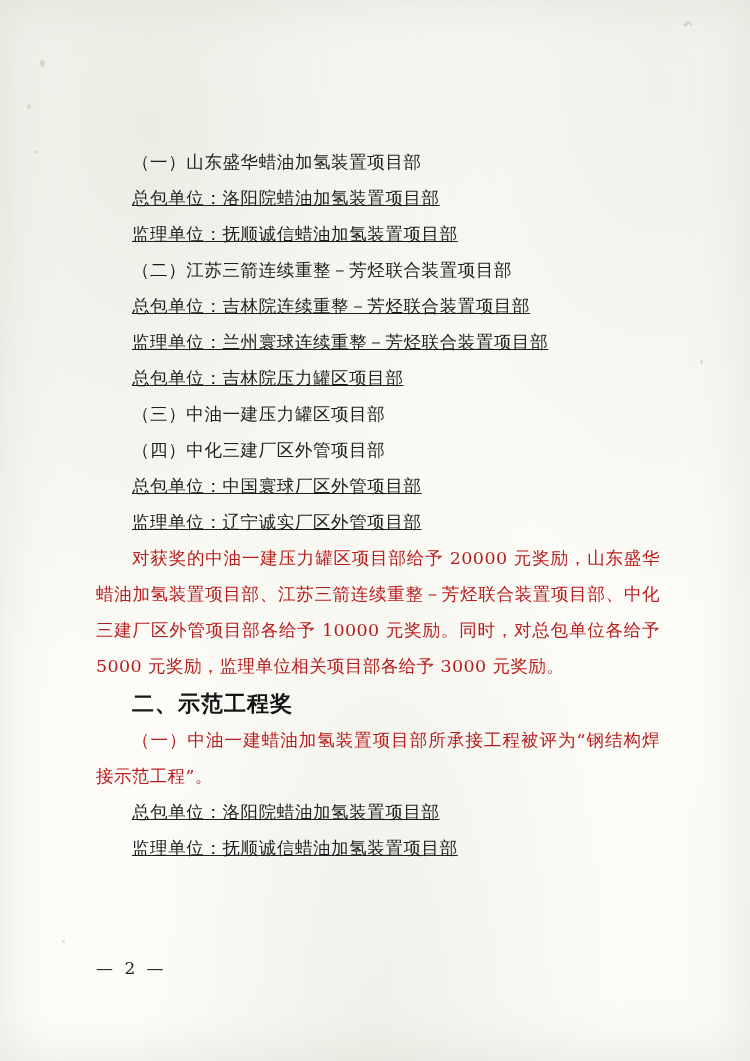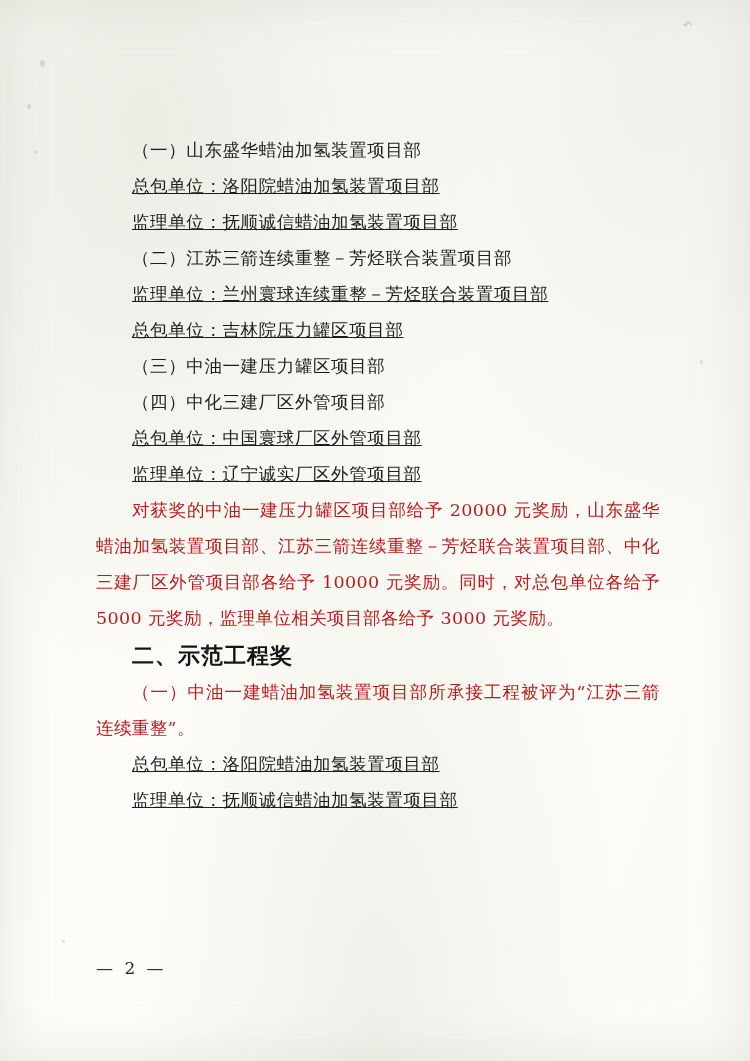--- a/index.html
+++ b/index.html
@@ -38,21 +38,21 @@
   }
   .speck {
     position: absolute;
     pointer-events: none;
     border-radius: 50%;
     background: rgba(150,160,140,0.30);
   }
   .content {
     position: absolute;
     left: 96px;
-    top: 132px;
+    top: 144px;
     width: 564px;
   }
   .line {
     font-size: 17.5px;
     line-height: 36px;
     color: #1d1d1f;
     letter-spacing: 0.6px;
     white-space: nowrap;
   }
   .indent-1 { text-indent: 36px; }
@@ -105,28 +105,29 @@
   <div class="speck" style="left:700px; top:360px; width:3px; height:4px;"></div>
   <div class="speck" style="left:62px; top:940px; width:3px; height:3px;"></div>
 
   <div class="mark-tr">↶</div>
 
   <div class="content">
     <div class="line indent-1">（一）山东盛华蜡油加氢装置项目部</div>
     <div class="line indent-2">总包单位：洛阳院蜡油加氢装置项目部</div>
     <div class="line indent-2">监理单位：抚顺诚信蜡油加氢装置项目部</div>
     <div class="line indent-1">（二）江苏三箭连续重整－芳烃联合装置项目部</div>
+    <div class="line indent-2">总包单位：吉林院连续重整－芳烃联合装置项目部</div>
     <div class="line indent-2">监理单位：兰州寰球连续重整－芳烃联合装置项目部</div>
     <div class="line indent-2">总包单位：吉林院压力罐区项目部</div>
     <div class="line indent-1">（三）中油一建压力罐区项目部</div>
     <div class="line indent-1">（四）中化三建厂区外管项目部</div>
     <div class="line indent-2">总包单位：中国寰球厂区外管项目部</div>
     <div class="line indent-2">监理单位：辽宁诚实厂区外管项目部</div>
     <p class="para">对获奖的中油一建压力罐区项目部给予 20000 元奖励，山东盛华蜡油加氢装置项目部、江苏三箭连续重整－芳烃联合装置项目部、中化三建厂区外管项目部各给予 10000 元奖励。同时，对总包单位各给予 5000 元奖励，监理单位相关项目部各给予 3000 元奖励。</p>
     <div class="gap-sm"></div>
     <div class="section-head">二、示范工程奖</div>
-    <p class="para">（一）中油一建蜡油加氢装置项目部所承接工程被评为“江苏三箭连续重整”。</p>
+    <p class="para">（一）中油一建蜡油加氢装置项目部所承接工程被评为“钢结构焊接示范工程”。</p>
     <div class="line indent-2">总包单位：洛阳院蜡油加氢装置项目部</div>
     <div class="line indent-2">监理单位：抚顺诚信蜡油加氢装置项目部</div>
   </div>
 
   <div class="page-number">— 2 —</div>
 </div>
 
 </body></html>

